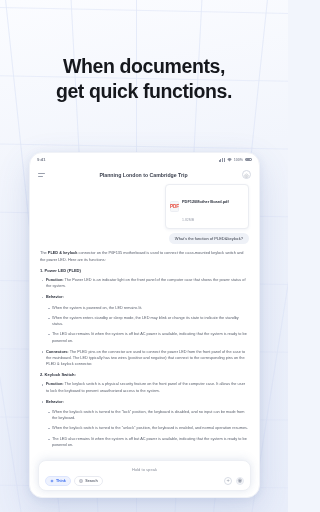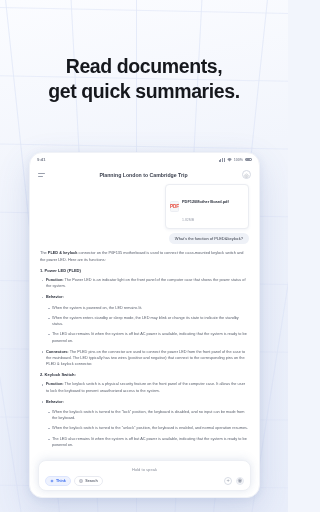--- a/index.html
+++ b/index.html
@@ -167,22 +167,22 @@
       <div class="h" style="top: 78px; transform: rotate(1.1deg);"></div>
       <div class="h" style="top: 146px; transform: rotate(1deg);"></div>
       <div class="h" style="top: 214px; transform: rotate(0.9deg);"></div>
       <div class="h" style="top: 282px; transform: rotate(0.8deg);"></div>
       <div class="h" style="top: 350px; transform: rotate(0.7deg);"></div>
       <div class="h" style="top: 418px; transform: rotate(0.6deg);"></div>
       <div class="h" style="top: 486px; transform: rotate(0.5deg);"></div>
     </div>
 
   <div class="headline">
-    <div>Read documents,</div>
-    <div>get quick summaries.</div>
+    <div>When documents,</div>
+    <div>get quick functions.</div>
   </div>
 
   <div class="tablet">
 
     <div class="statusbar">
       <span>9:41</span>
       <span class="sb-right">
         <span class="bars">
             <i></i>
             <i></i>

